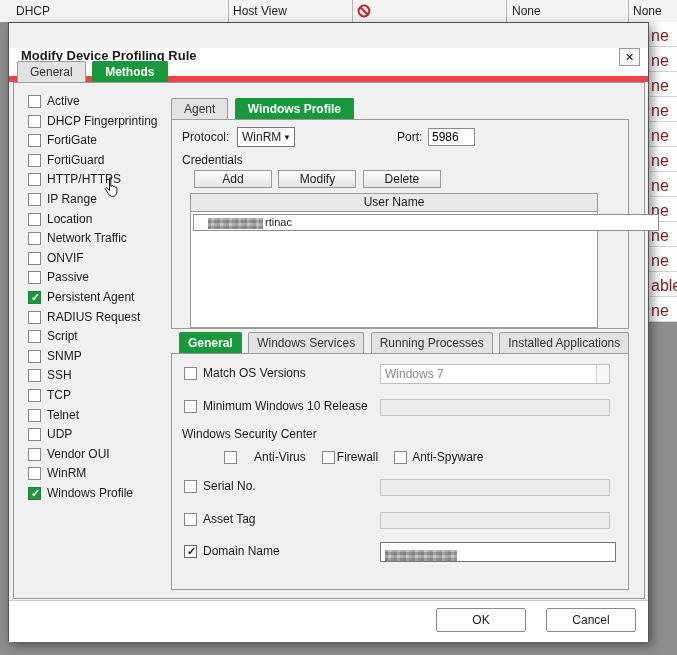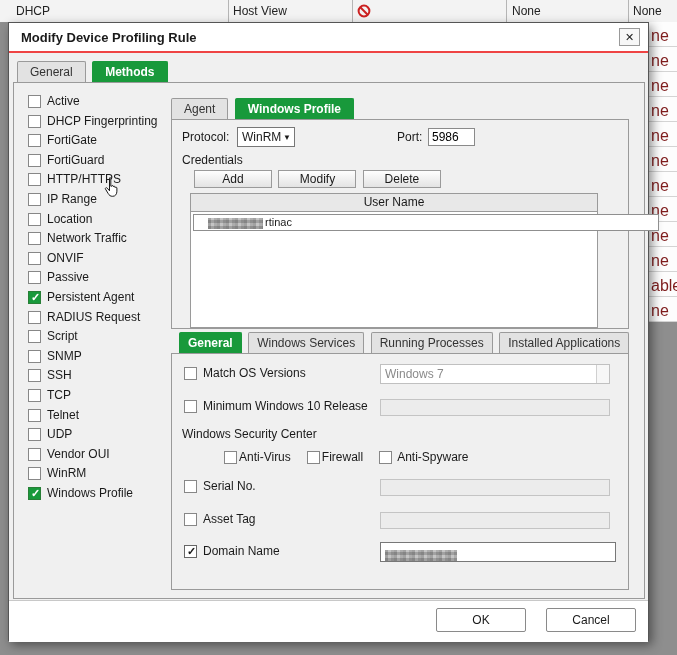--- a/index.html
+++ b/index.html
@@ -11,22 +11,22 @@
             border-bottom:1px solid #8f8f8f; font-size:12px; }
   .bg-top .cell { position:absolute; top:4px; white-space:nowrap; color:#222; }
   .bg-top .vline { position:absolute; top:0; width:1px; height:22px; background:#b5b5b5; }
   .bg-right { position:absolute; left:649px; top:22px; width:28px; background:#fdfdfd; }
   .frag { height:25px; border-bottom:1px solid #d4d4d4; font-size:16px; color:#7f1d1d;
           padding:5px 0 0 2px; box-sizing:border-box; overflow:hidden; }
 
   
   .dialog { position:absolute; left:8px; top:22px; width:641px; height:619px; background:#f0f0f0;
             border:1px solid #555; box-shadow:3px 4px 10px rgba(0,0,0,.45); box-sizing:border-box; }
-  .titlebar { height:28px; background:#fff; display:flex; align-items:center; padding:0 8px 0 12px;
-              border-bottom:2px solid #ef4444; }
+  .titlebar { height:28px; background:#fff; display:flex; padding:0 8px 0 12px;
+              border-bottom:6px solid #ef4444;margin-top:25px; }
   .title { font-weight:bold; font-size:13px; }
   .close-btn { margin-left:auto; width:21px; height:18px; border:1px solid #999; background:#f7f7f7;
                font-size:11px; line-height:16px; text-align:center; box-sizing:border-box; }
 
   .tab { display:inline-block; height:21px; line-height:21px; padding:0 12px; border:1px solid #9a9a9a;
          border-bottom:0; background:#e2e2e2; font-size:12px; color:#333; margin-right:2px;
          border-radius:2px 2px 0 0; vertical-align:bottom; box-sizing:border-box; }
   .tab.on { background:var(--green,#18993b); color:#fff; font-weight:bold; border-color:var(--green,#18993b); }
 
   .main-tabs { position:absolute; left:8px; top:38px; height:21px; }
@@ -338,21 +338,21 @@
         <label class="frow" style="left:12px; top:45px">
           <span class="cb"></span>
           <span>Minimum Windows 10 Release</span>
         </label>
         <div class="f-field disfield" style="left:208px; top:45px"></div>
 
         <span class="lab" style="left:10px; top:73px">Windows Security Center</span>
 
         <div class="frow" style="left:52px; top:96px; gap:16px">
 
-            <label class="frow" style="position:static; gap:2px">
+            <label class="frow" style="position:static; gap:17px">
               <span class="cb"></span>
               <span>Anti-Virus</span>
             </label>
 
             <label class="frow" style="position:static; gap:2px">
               <span class="cb"></span>
               <span>Firewall</span>
             </label>
 
             <label class="frow" style="position:static; gap:5px">

